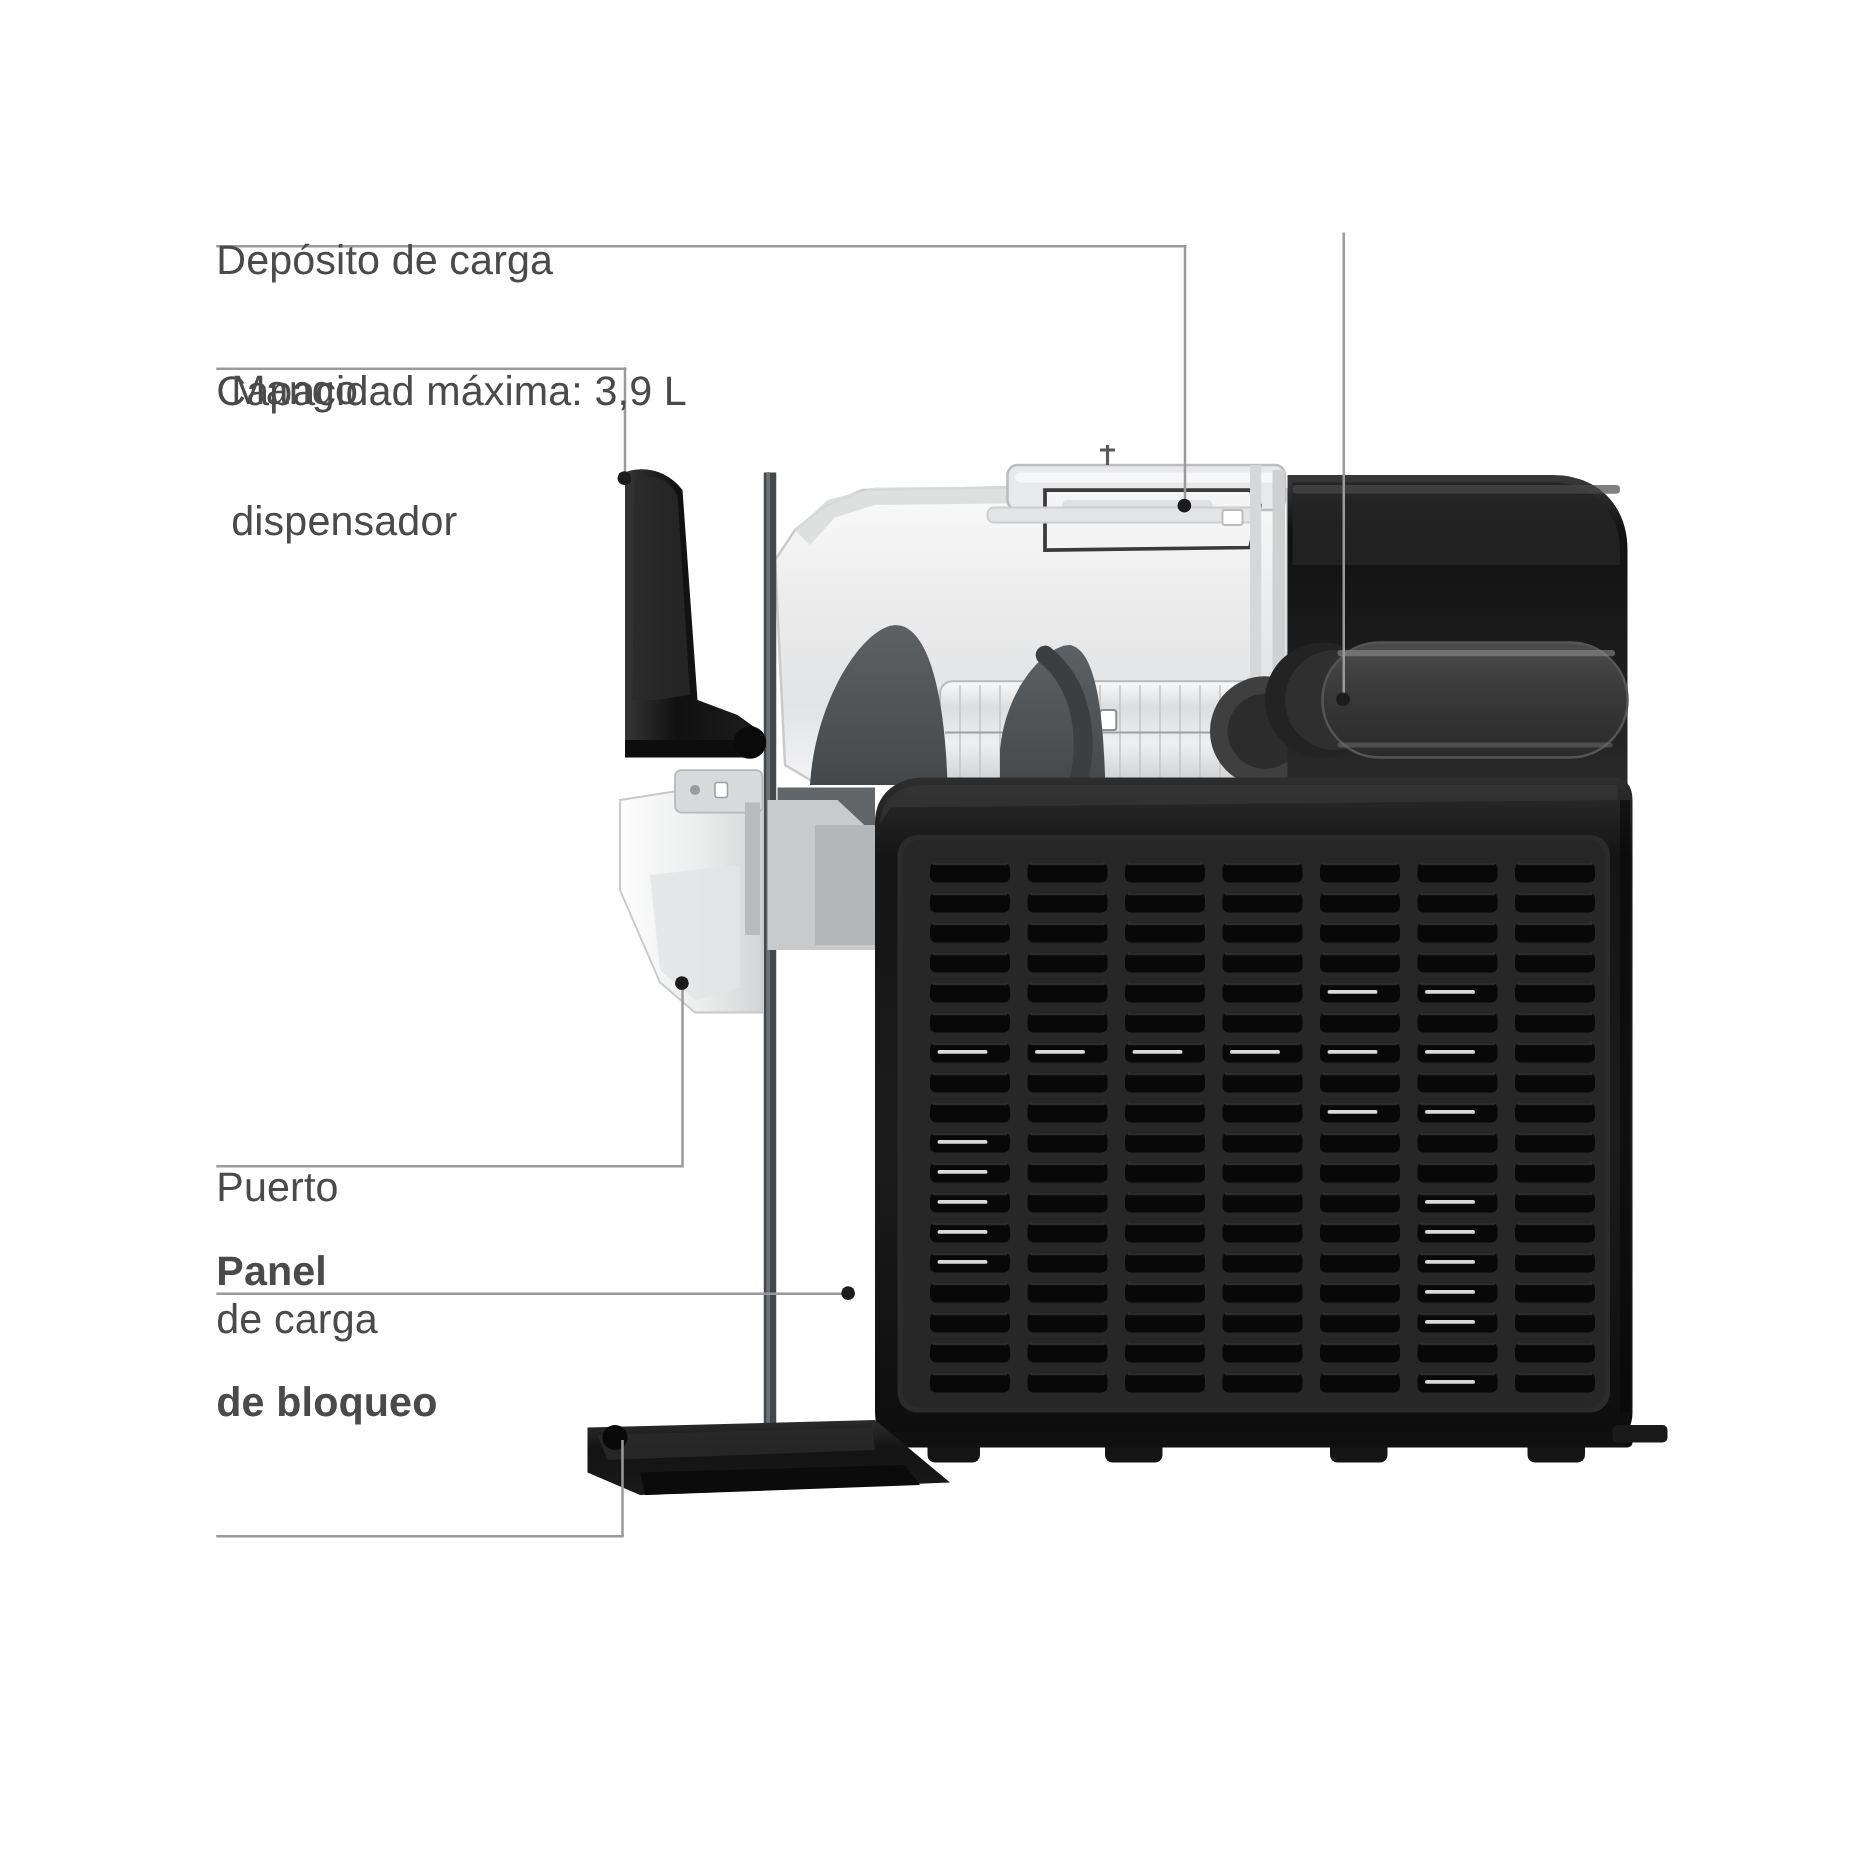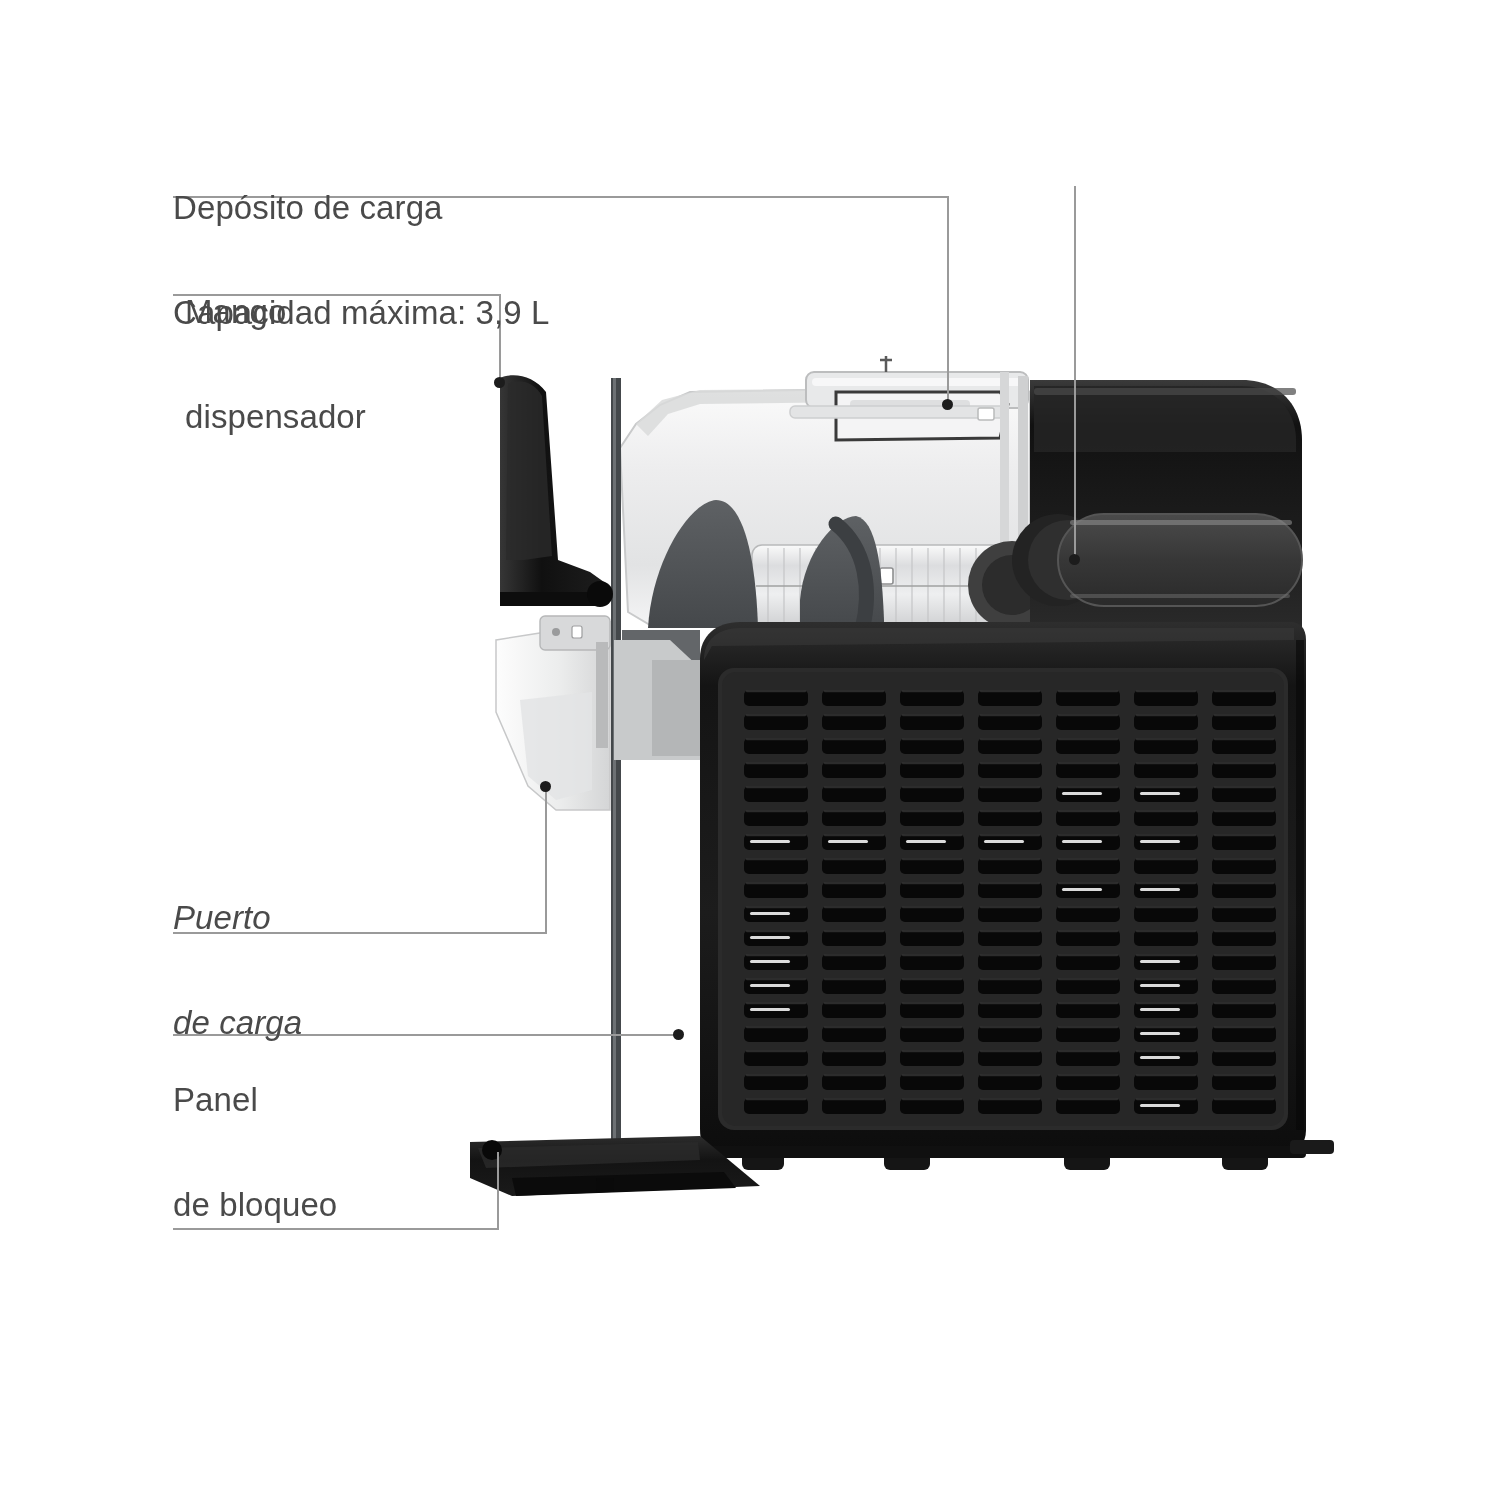--- a/index.html
+++ b/index.html
@@ -535,26 +535,26 @@
     <div>Depósito de carga</div>
     <div>Capacidad máxima: 3,9 L</div>
   </div>
 
   <div class="label" style="left:173px;top:224px;margin-left:12px;">
     <div>Mango</div>
     <div>dispensador</div>
   </div>
 
 
-  <div class="label" style="left:173px;top:830px;font-style:italic;">
+  <div class="label" style="left:173px;top:862px;">
     <div>Puerto</div>
     <div>de carga</div>
   </div>
 
-  <div class="label" style="left:173px;top:1012px;">
+  <div class="label" style="left:173px;top:929px;font-weight:bold;">
     <div>Panel</div>
     <div>de bloqueo</div>
   </div>
 
 
   <div class="footer">
 
     <div class="social" style="left:1181px;">
       
       

